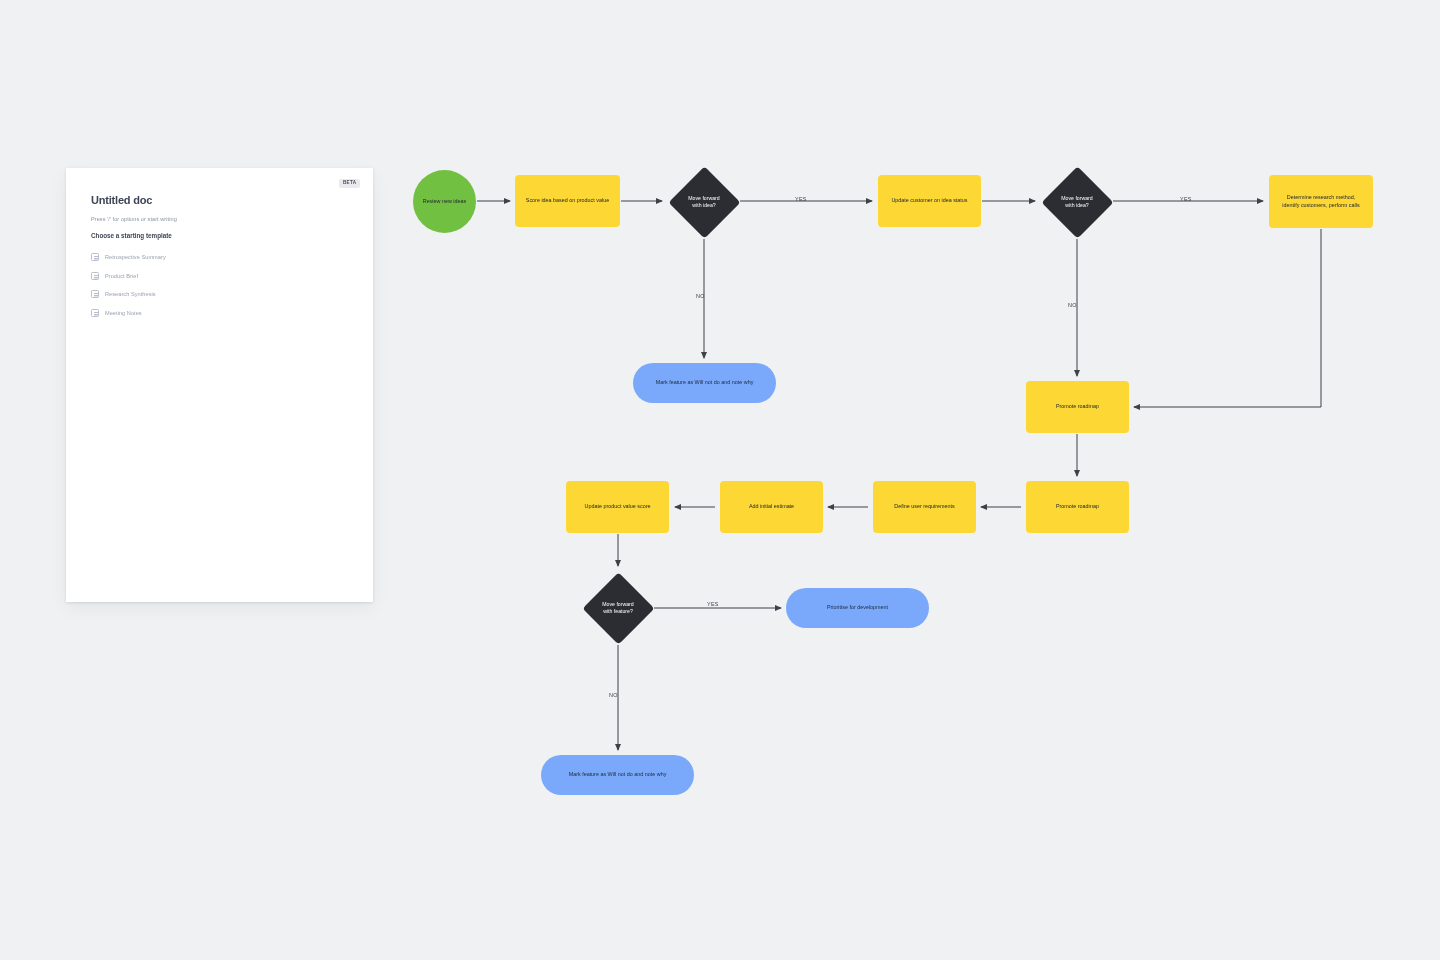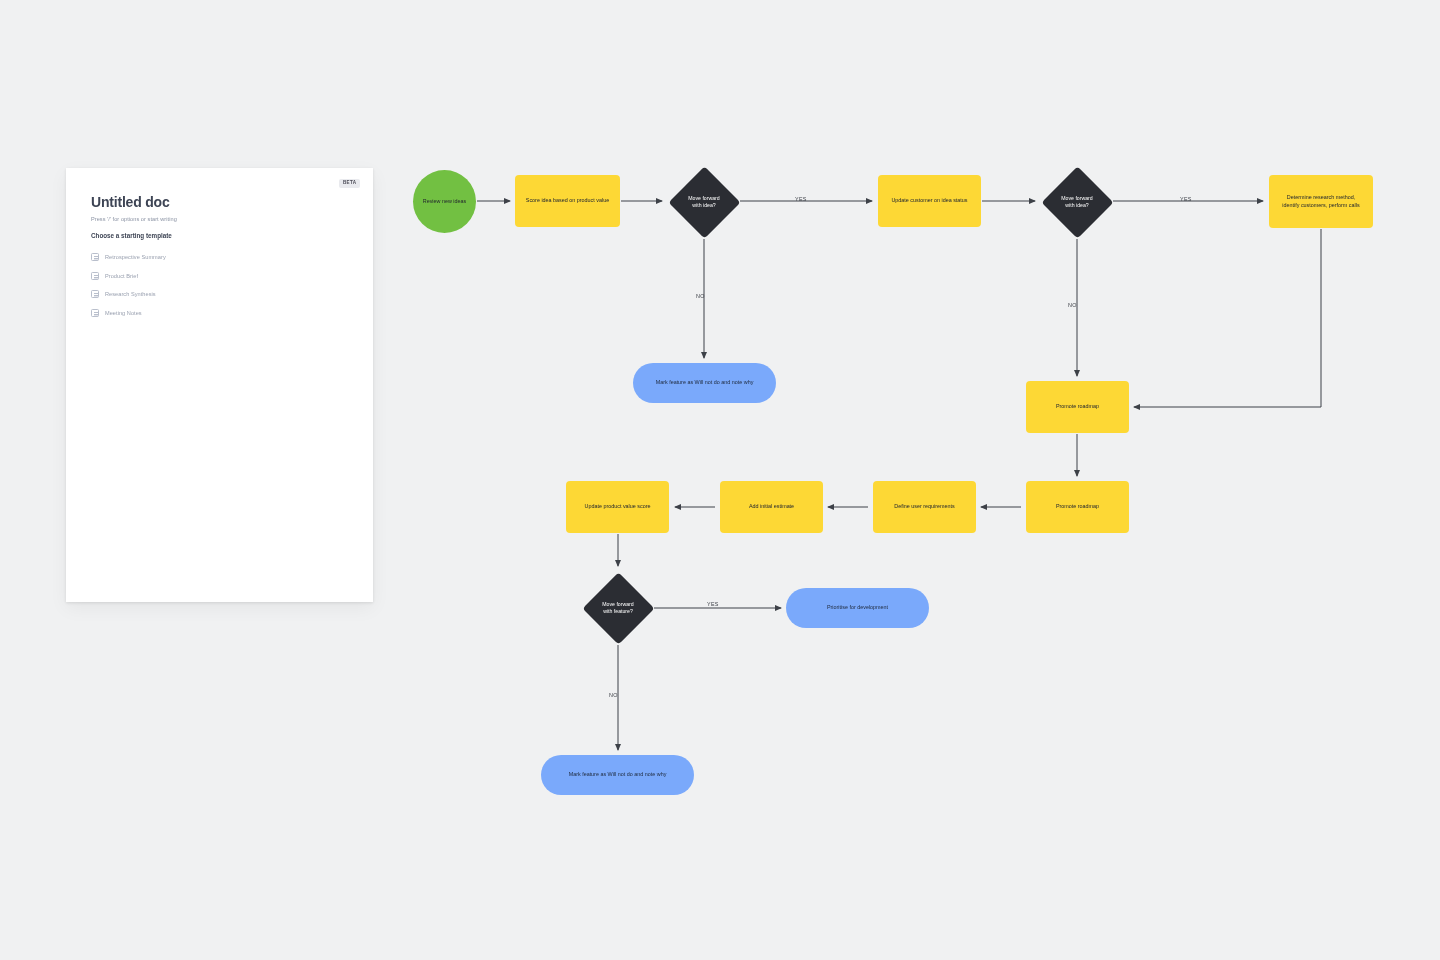--- a/index.html
+++ b/index.html
@@ -38,21 +38,21 @@
     color: #4a4a55;
     background: #e9eaee;
     border-radius: 2px;
     padding: 2px 3.5px;
     line-height: 1;
   }
   #doc-title {
     position: absolute;
     left: 25px;
     top: 26px;
-    font-size: 14px;
+    font-size: 11px;
     font-weight: bold;
     color: #3d4454;
     letter-spacing: -0.2px;
   }
   #doc-subtitle {
     position: absolute;
     left: 25px;
     top: 48px;
     font-size: 5.6px;
     color: #8b93a4;

